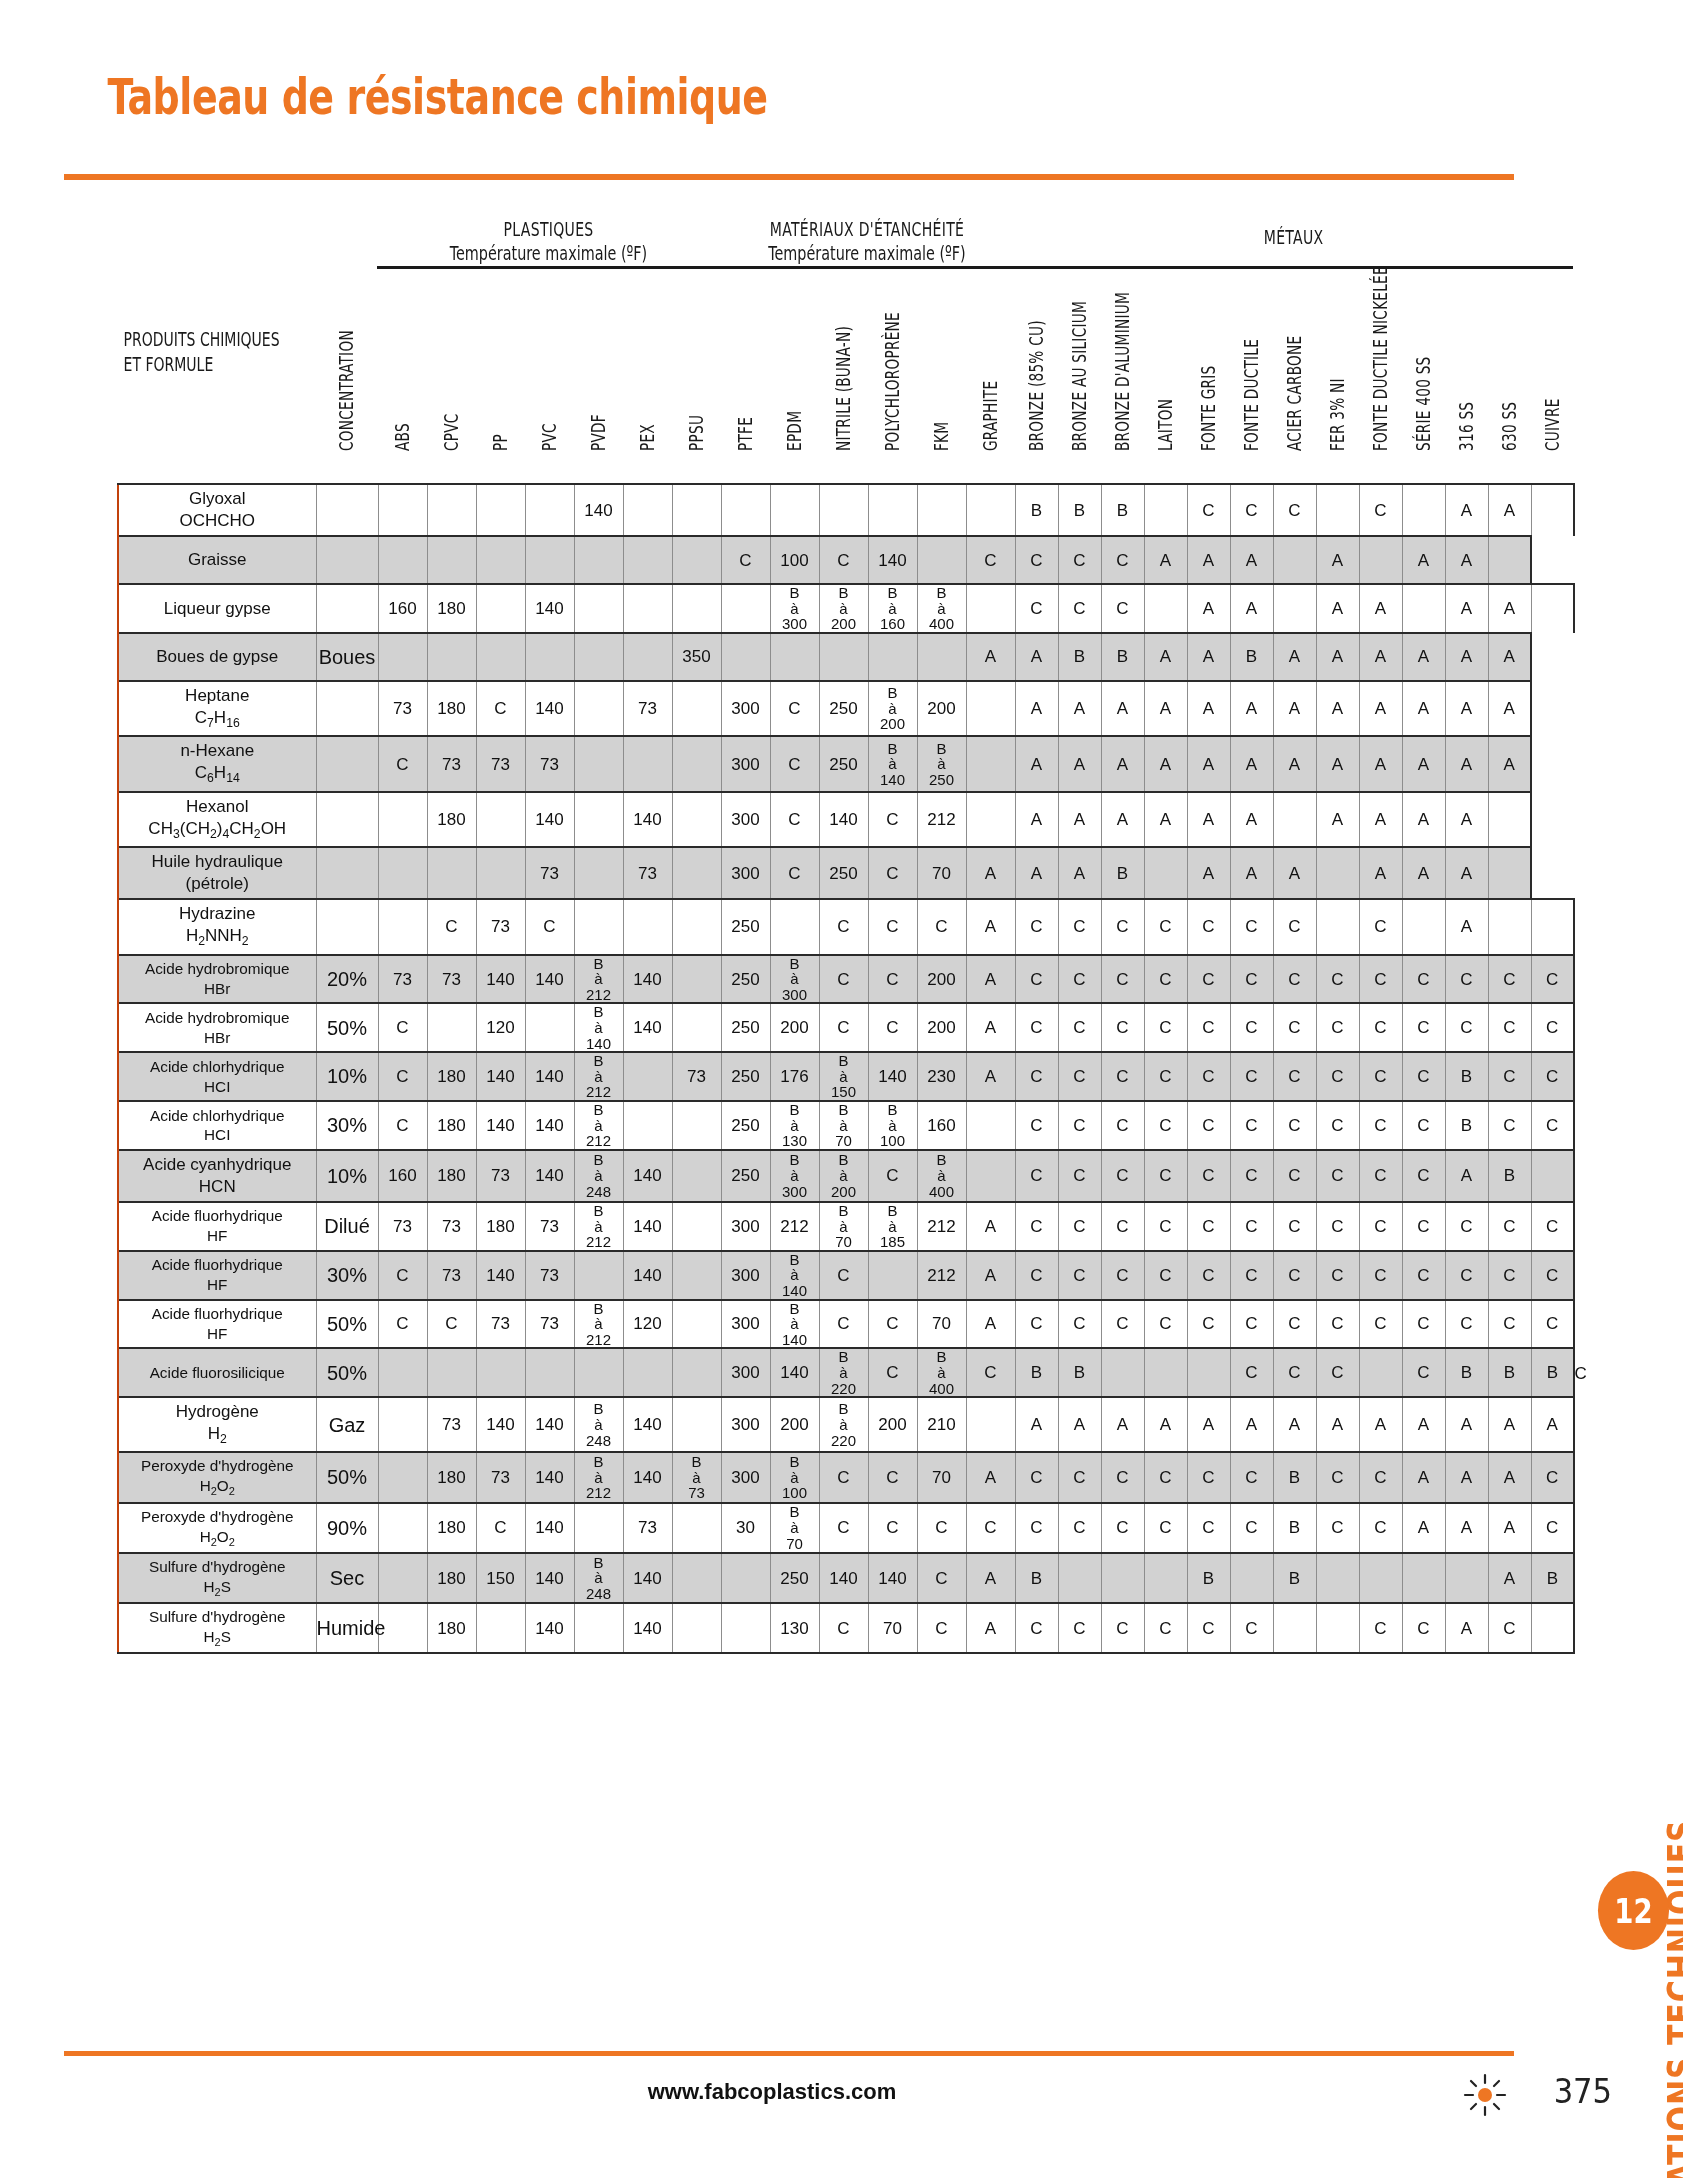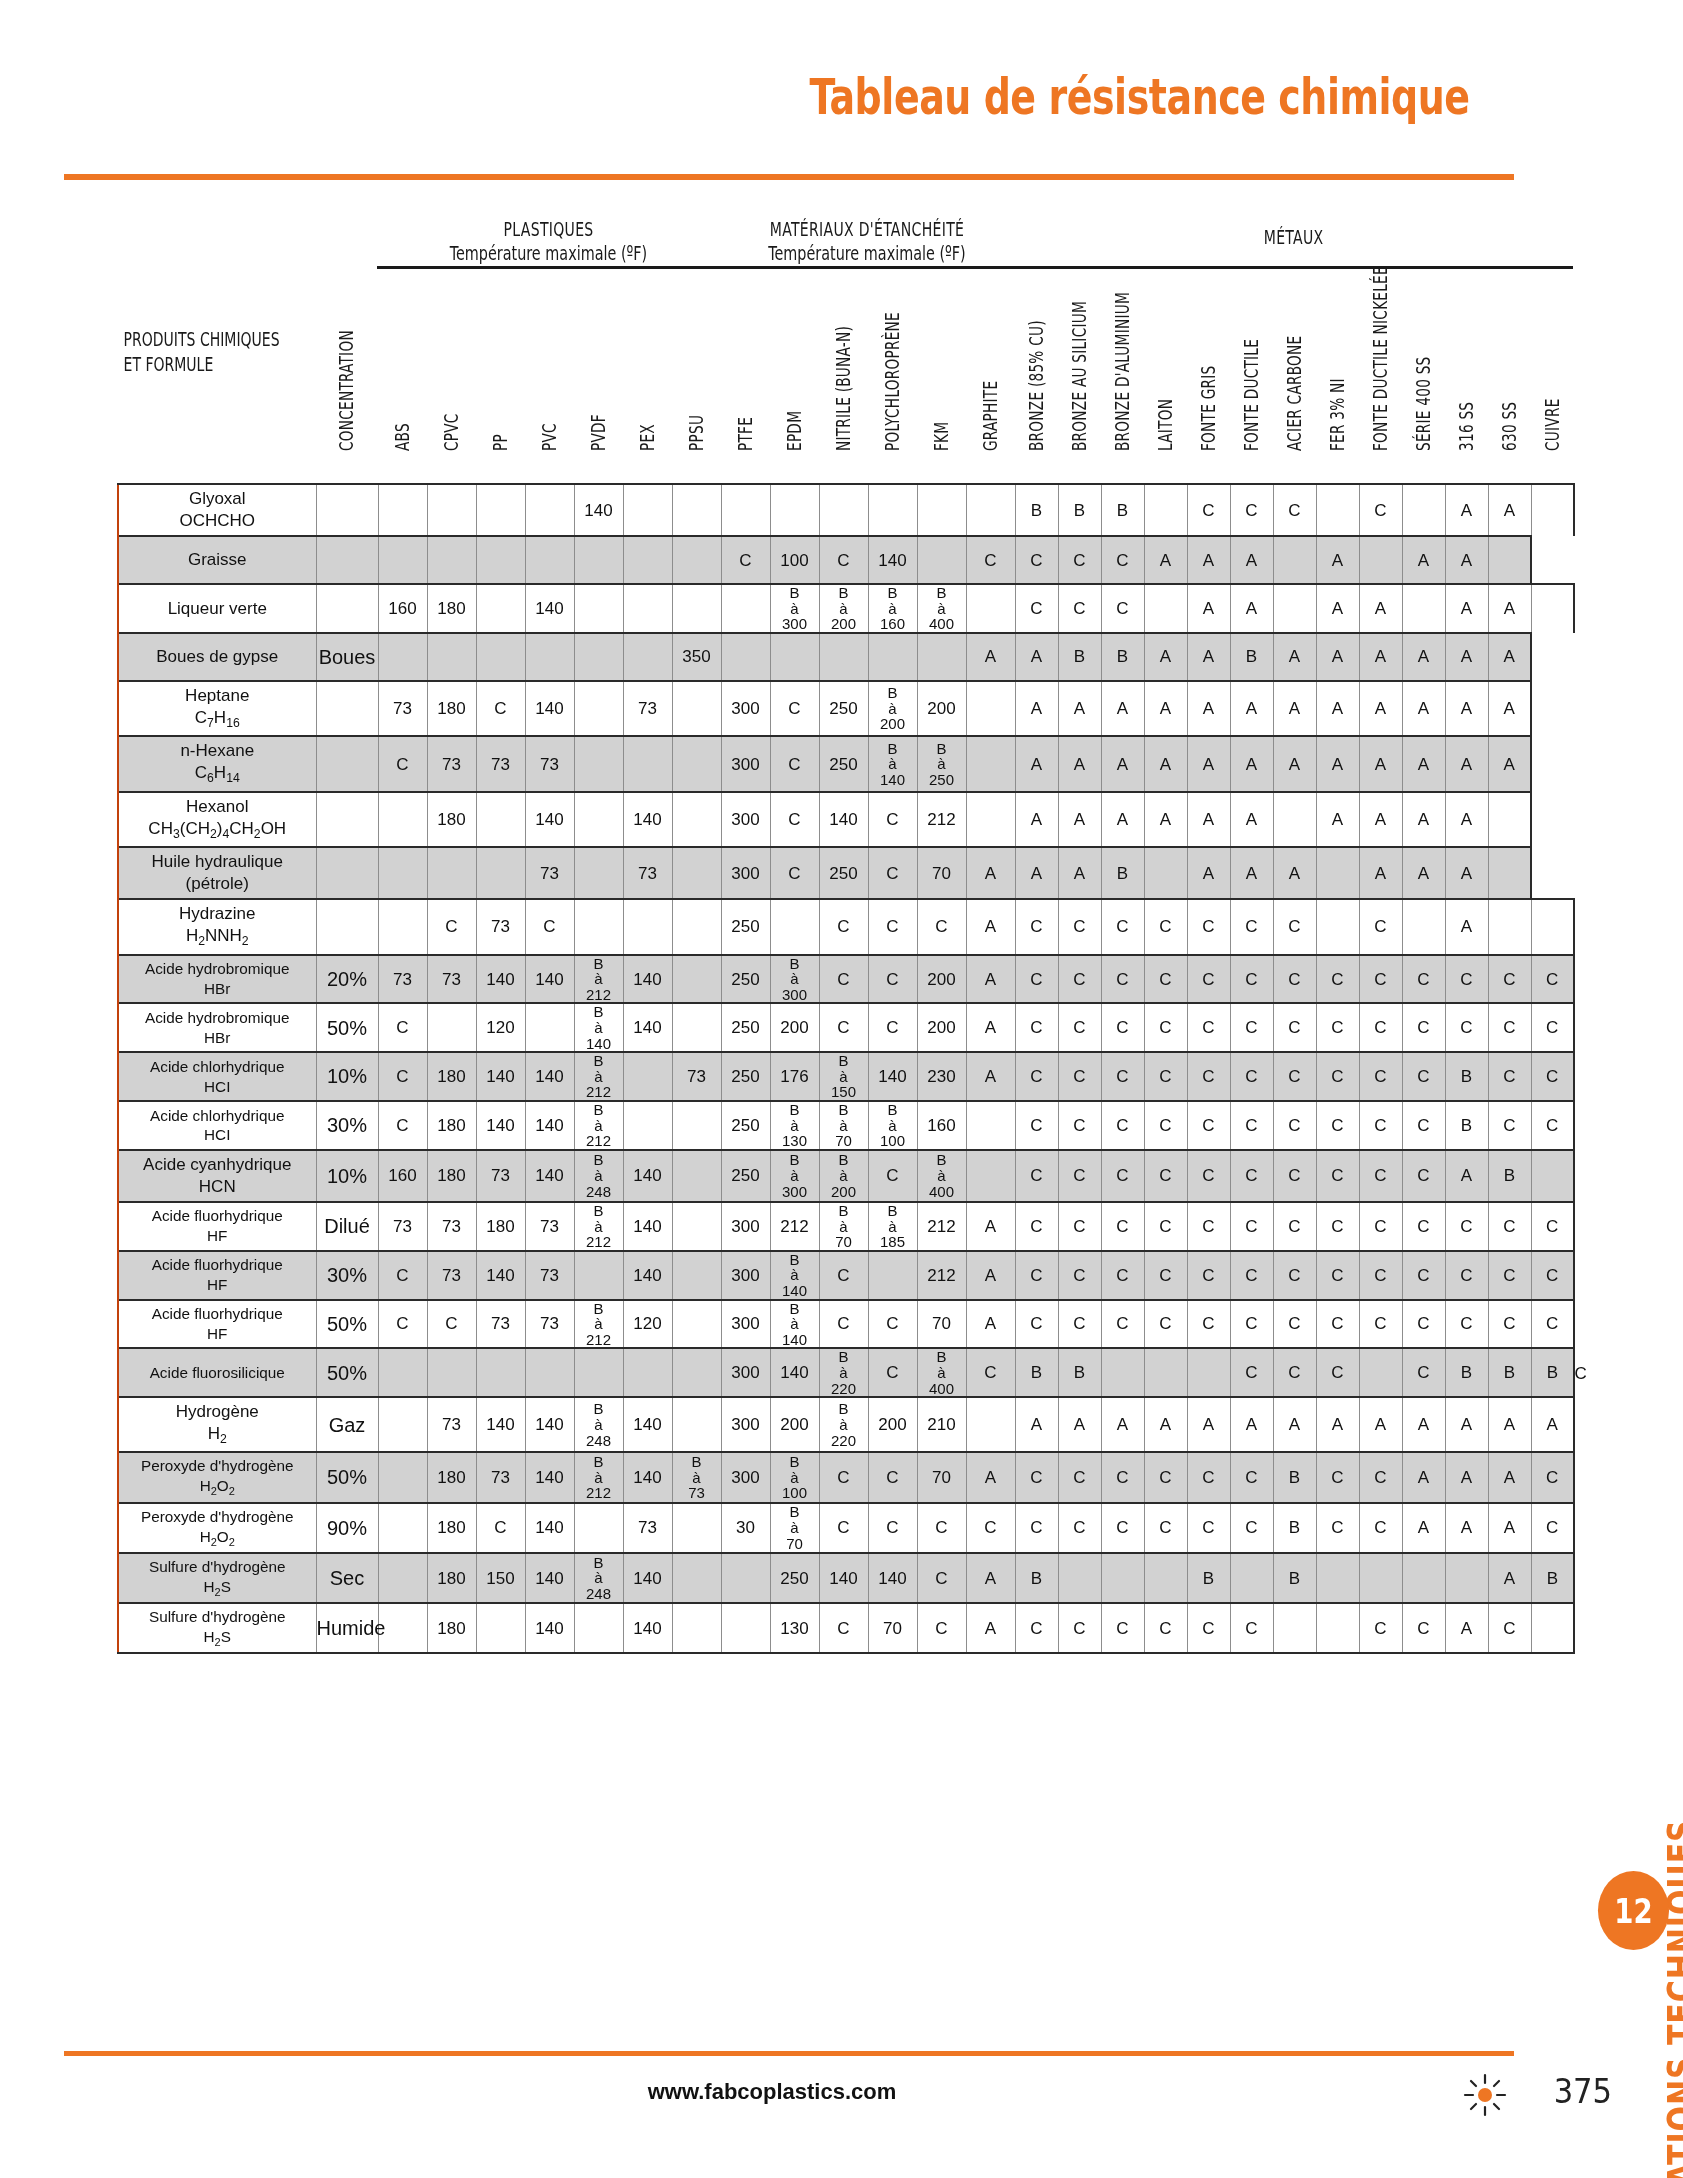--- a/index.html
+++ b/index.html
@@ -7,21 +7,21 @@
   body {
     width:1683px; height:2178px;
     background:#ffffff;
     font-family:"Liberation Sans", sans-serif;
     position:relative;
     overflow:hidden;
   }
   .page { position:absolute; inset:0; }
 
   
-  .title-bar { position:absolute; left:0; top:69px; width:1544px; text-align:right; padding-right:74px; }
+  .title-bar { position:absolute; left:0; top:69px; width:1544px; text-align:left; padding-right:74px; }
   .title {
     font-family:"Liberation Sans Narrow","DejaVu Sans Condensed","Liberation Sans",sans-serif;
     font-weight:bold; font-size:49px; color:#ee7623; letter-spacing:-0.5px;
     transform:scaleX(0.86); transform-origin:right center; display:inline-block;
   }
   .rule-top { position:absolute; left:64px; top:174px; width:1450px; height:6px; background:#ee7623; }
 
   
   .tbl { position:absolute; left:117px; top:208px; width:1418px; }
   table { border-collapse:collapse; width:100%; table-layout:fixed; }
@@ -314,21 +314,21 @@
             <td>A</td>
             <td>A</td>
             <td></td>
             <td>A</td>
             <td></td>
             <td>A</td>
             <td>A</td>
             <td class="last"></td>
           </tr>
           <tr>
-            <td class="name">Liqueur verte</td>
+            <td class="name">Liqueur gypse</td>
             <td class="conc"></td>
             <td>160</td>
             <td>180</td>
             <td></td>
             <td>140</td>
             <td></td>
             <td></td>
             <td></td>
             <td></td>
             <td>

